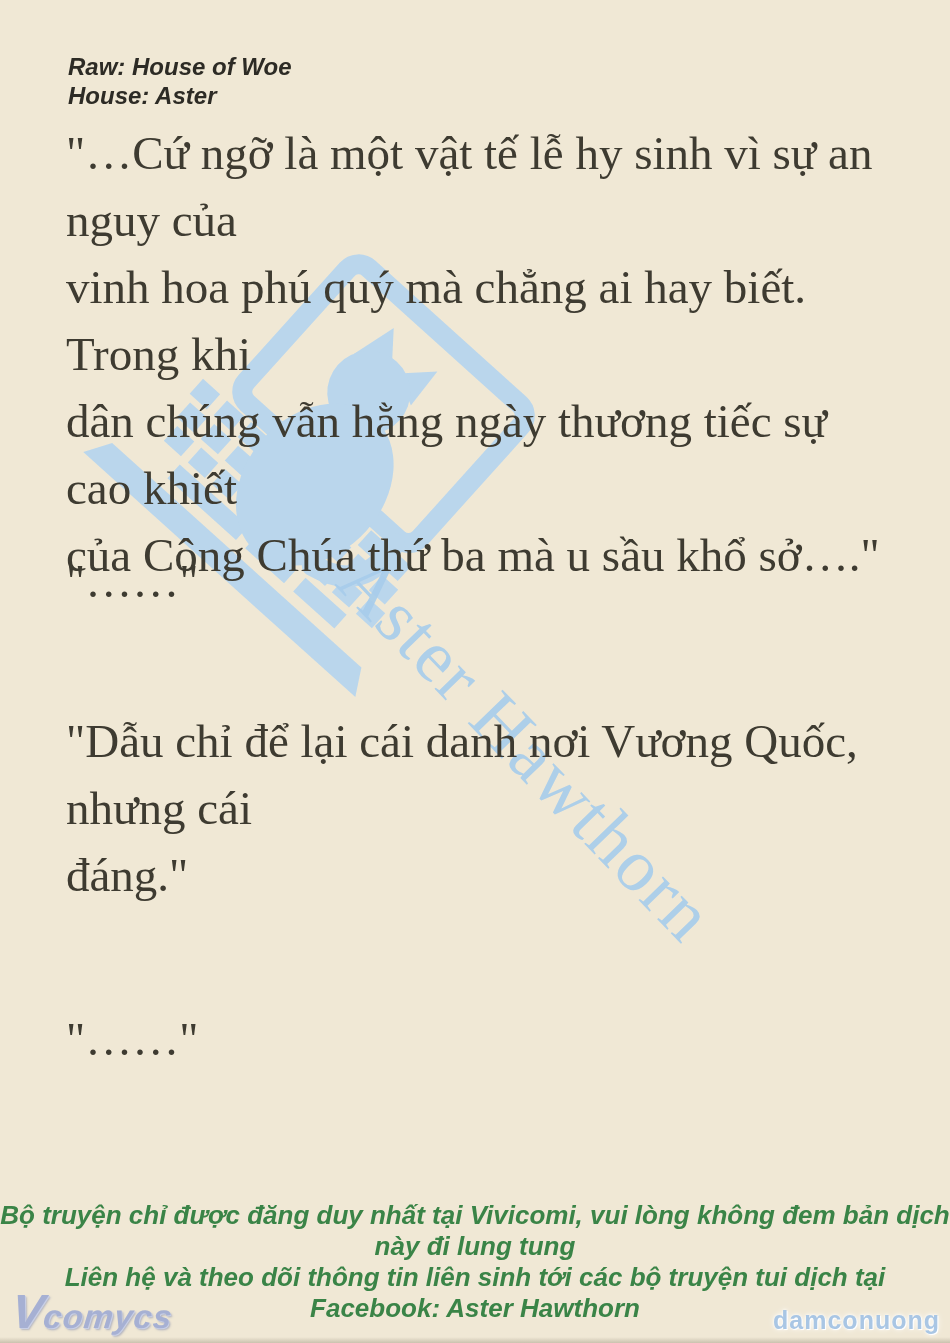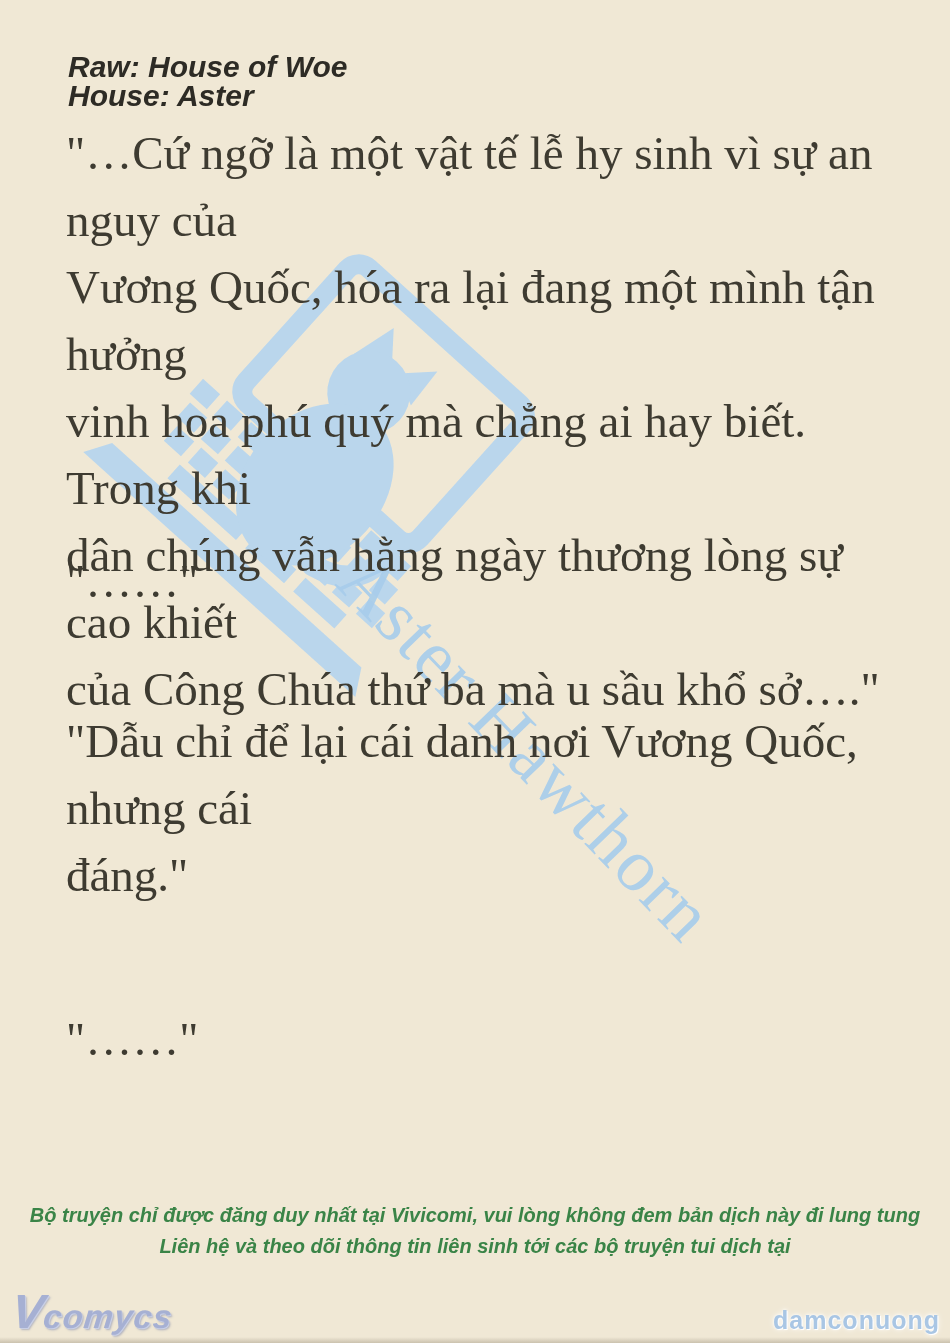--- a/index.html
+++ b/index.html
@@ -7,21 +7,21 @@
     width:950px;height:1343px;position:relative;overflow:hidden;
     background:#f0e8d5;
     font-family:"Liberation Sans",sans-serif;
   }
   .page{position:absolute;inset:0;}
 
   
   .credits{
     position:absolute;left:68px;top:52px;
     font-style:italic;font-weight:bold;
-    font-size:30px;line-height:29px;color:#2d2b25;
+    font-size:24px;line-height:29px;color:#2d2b25;
     font-family:"Liberation Sans",sans-serif;
   }
 
   
   .wm-layer{position:absolute;inset:0;z-index:1;pointer-events:none;}
   .wm-icon{position:absolute;left:118px;top:278px;width:400px;height:370px;opacity:.95;}
   .wm-icon svg{overflow:visible;}
   .wm-text{
     position:absolute;left:382px;top:538px;
     transform:rotate(46deg);transform-origin:0 0;
@@ -39,21 +39,21 @@
   }
   .p1{top:120px;}
   .q1{top:548px;}
   .p2{top:708px;}
   .q2{top:1006px;}
 
   
   .notice{
     position:absolute;left:0;top:1200px;width:100%;
     text-align:center;font-style:italic;font-weight:bold;
-    font-size:20px;line-height:31px;color:#3a8447;
+    font-size:26px;line-height:31px;color:#3a8447;
     font-family:"Liberation Sans",sans-serif;z-index:2;
   }
 
   
   .vcomycs{
     position:absolute;left:12px;top:1288px;z-index:2;
     font-style:italic;font-weight:bold;
     color:#a6b0d3;transform:skewX(-6deg);
     text-shadow:1px 1px 0 #c8cfe6, 2px 2px 2px rgba(120,130,170,.5);
     font-family:"Liberation Sans",sans-serif;line-height:1;
@@ -107,38 +107,38 @@
 
   <div class="text-layer">
 
     <div class="credits">
       <div>Raw: House of Woe</div>
       <div>House: Aster</div>
     </div>
 
     <div class="dialogue p1">
       <div>"…Cứ ngỡ là một vật tế lễ hy sinh vì sự an nguy của</div>
-      <div>Vương Quốc, hóa ra lại đang một mình tận hưởng</div>
       <div>vinh hoa phú quý mà chẳng ai hay biết. Trong khi</div>
-      <div>dân chúng vẫn hằng ngày thương lòng sự cao khiết</div>
+      <div>dân chúng vẫn hằng ngày thương tiếc sự cao khiết</div>
       <div>của Công Chúa thứ ba mà u sầu khổ sở…."</div>
     </div>
 
     <div class="dialogue q1">"……"</div>
 
     <div class="dialogue p2">
       <div>"Dẫu chỉ để lại cái danh nơi Vương Quốc, nhưng cái</div>
       <div>đáng."</div>
     </div>
 
     <div class="dialogue q2">"……"</div>
 
     <div class="notice">
       <div>Bộ truyện chỉ được đăng duy nhất tại Vivicomi, vui lòng không đem bản dịch này đi lung tung</div>
       <div>Liên hệ và theo dõi thông tin liên sinh tới các bộ truyện tui dịch tại</div>
+      <div>Facebook: Aster Hawthorn</div>
     </div>
 
     <div class="vcomycs"><span class="v">V</span><span class="rest">comycs</span></div>
 
     <div class="damconuong">damconuong</div>
   </div>
 
   <div class="bottom-shade"></div>
 </div>
 

